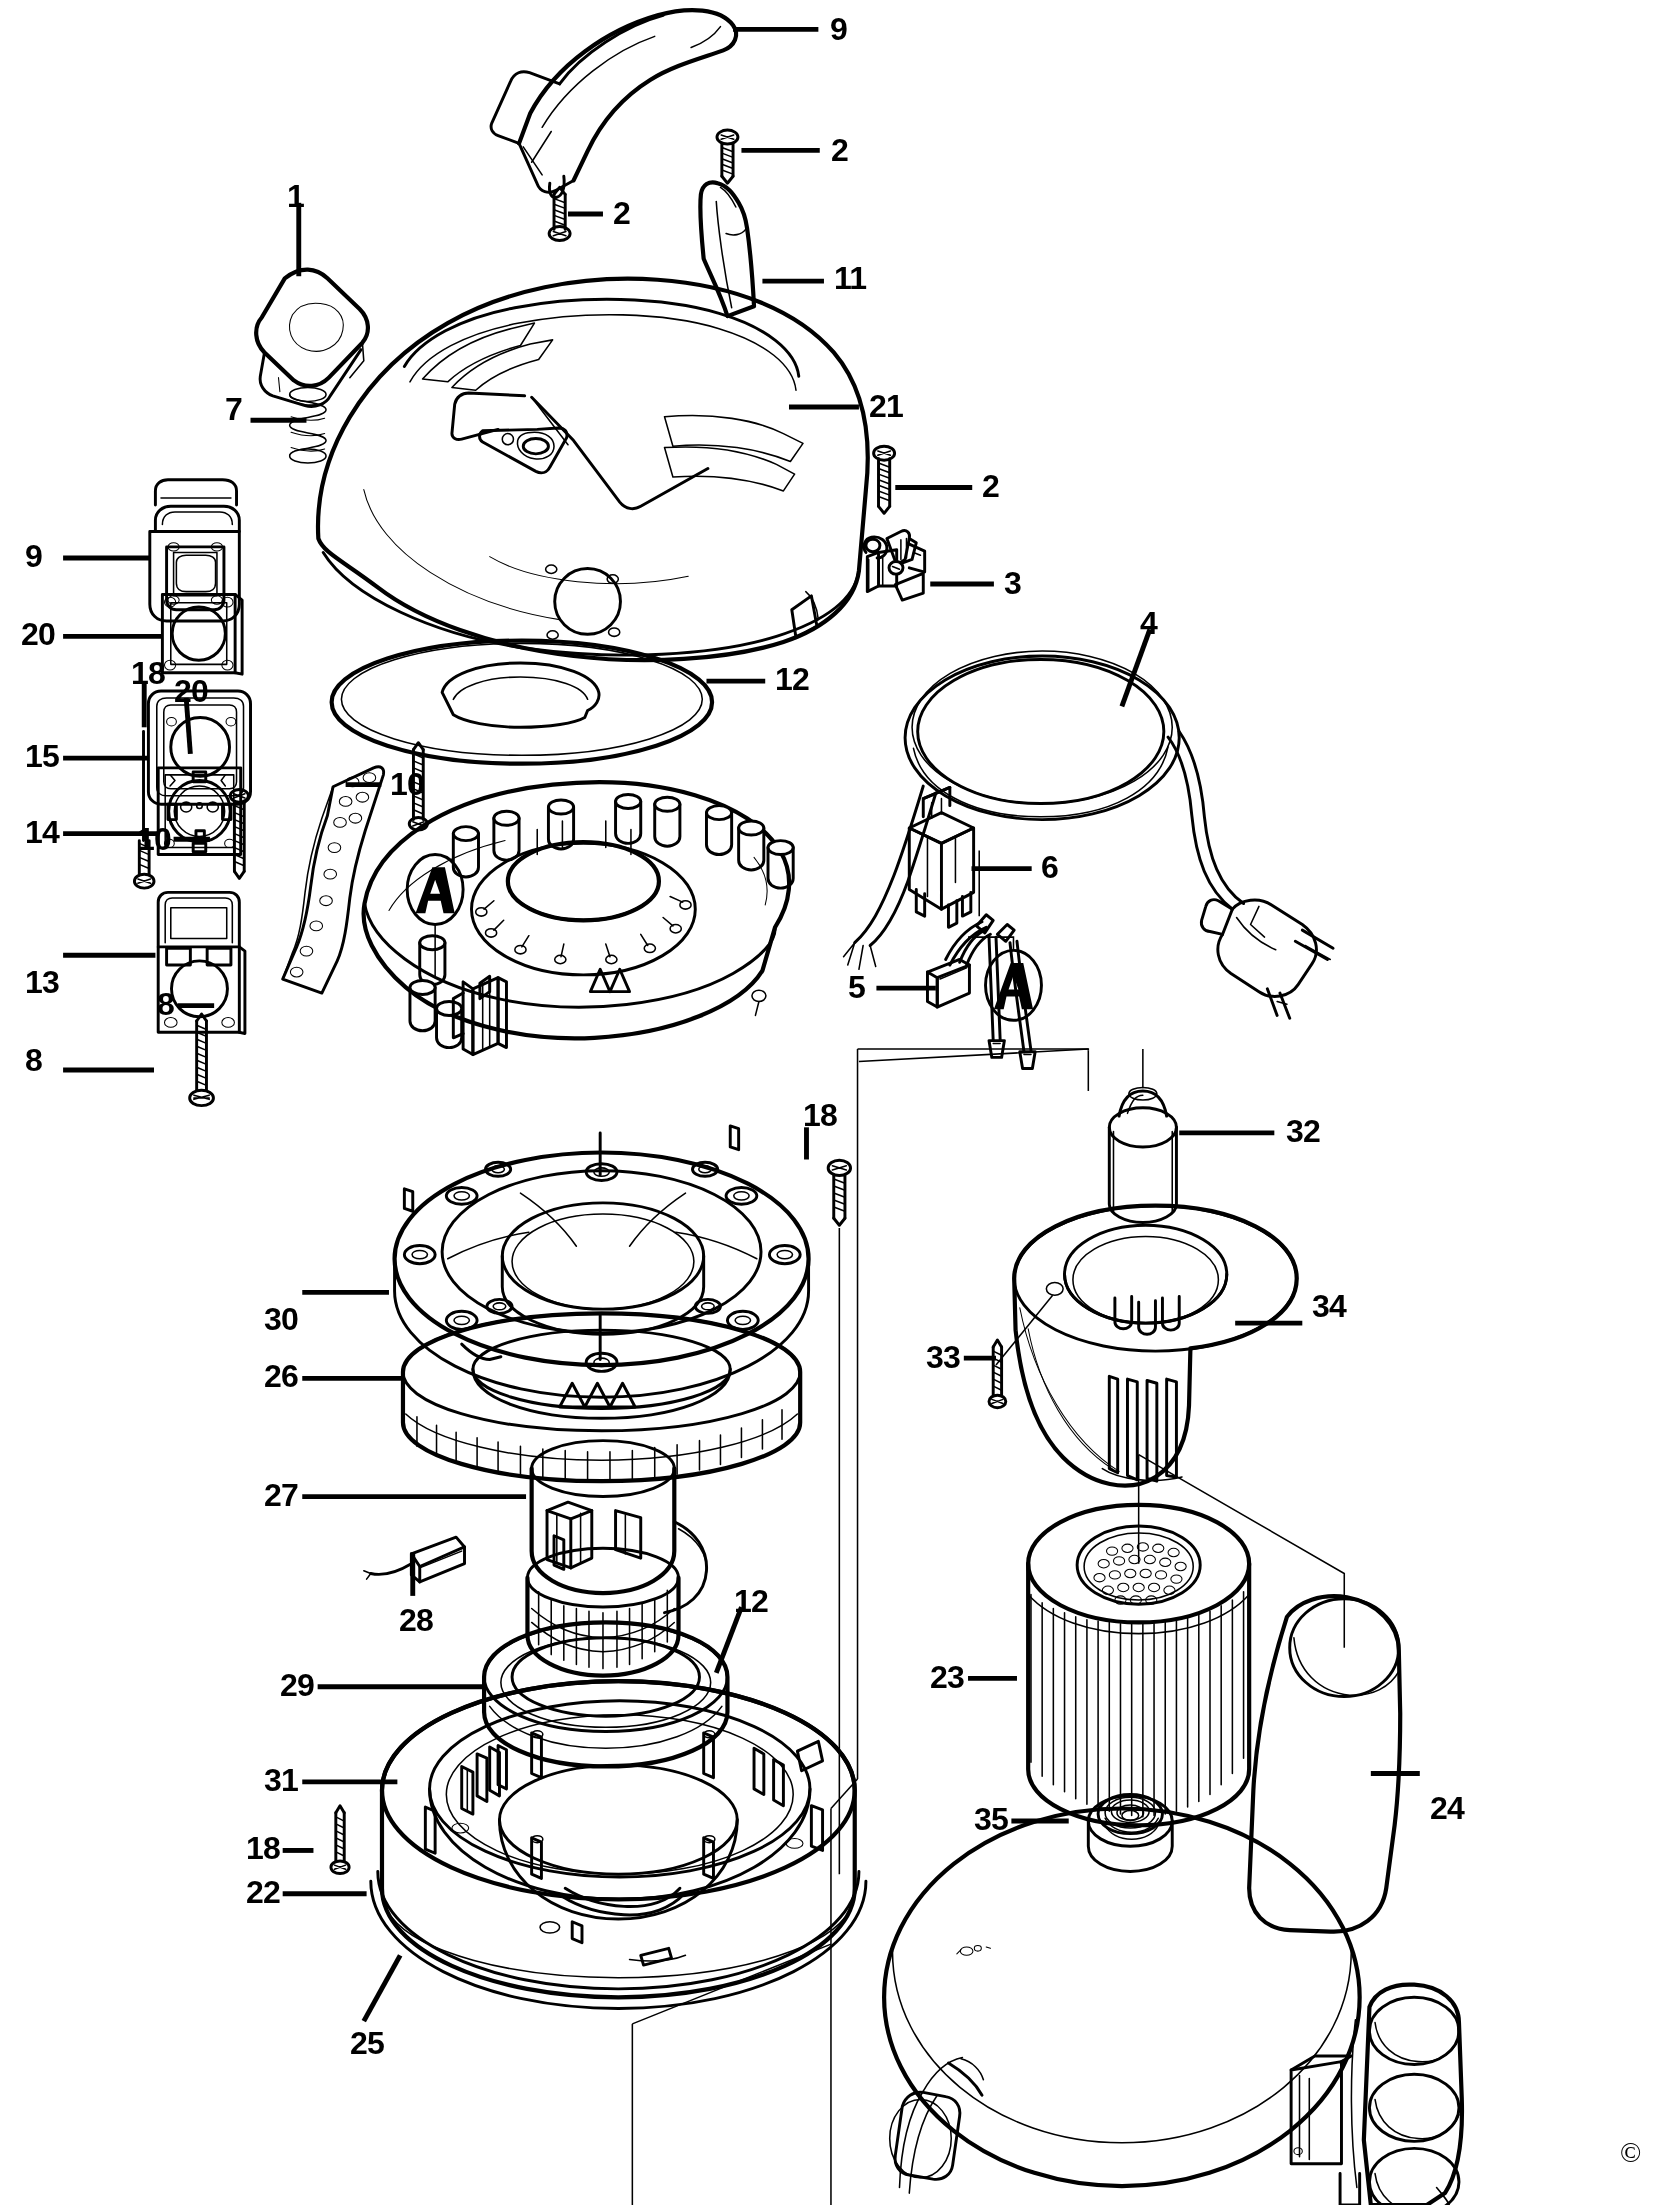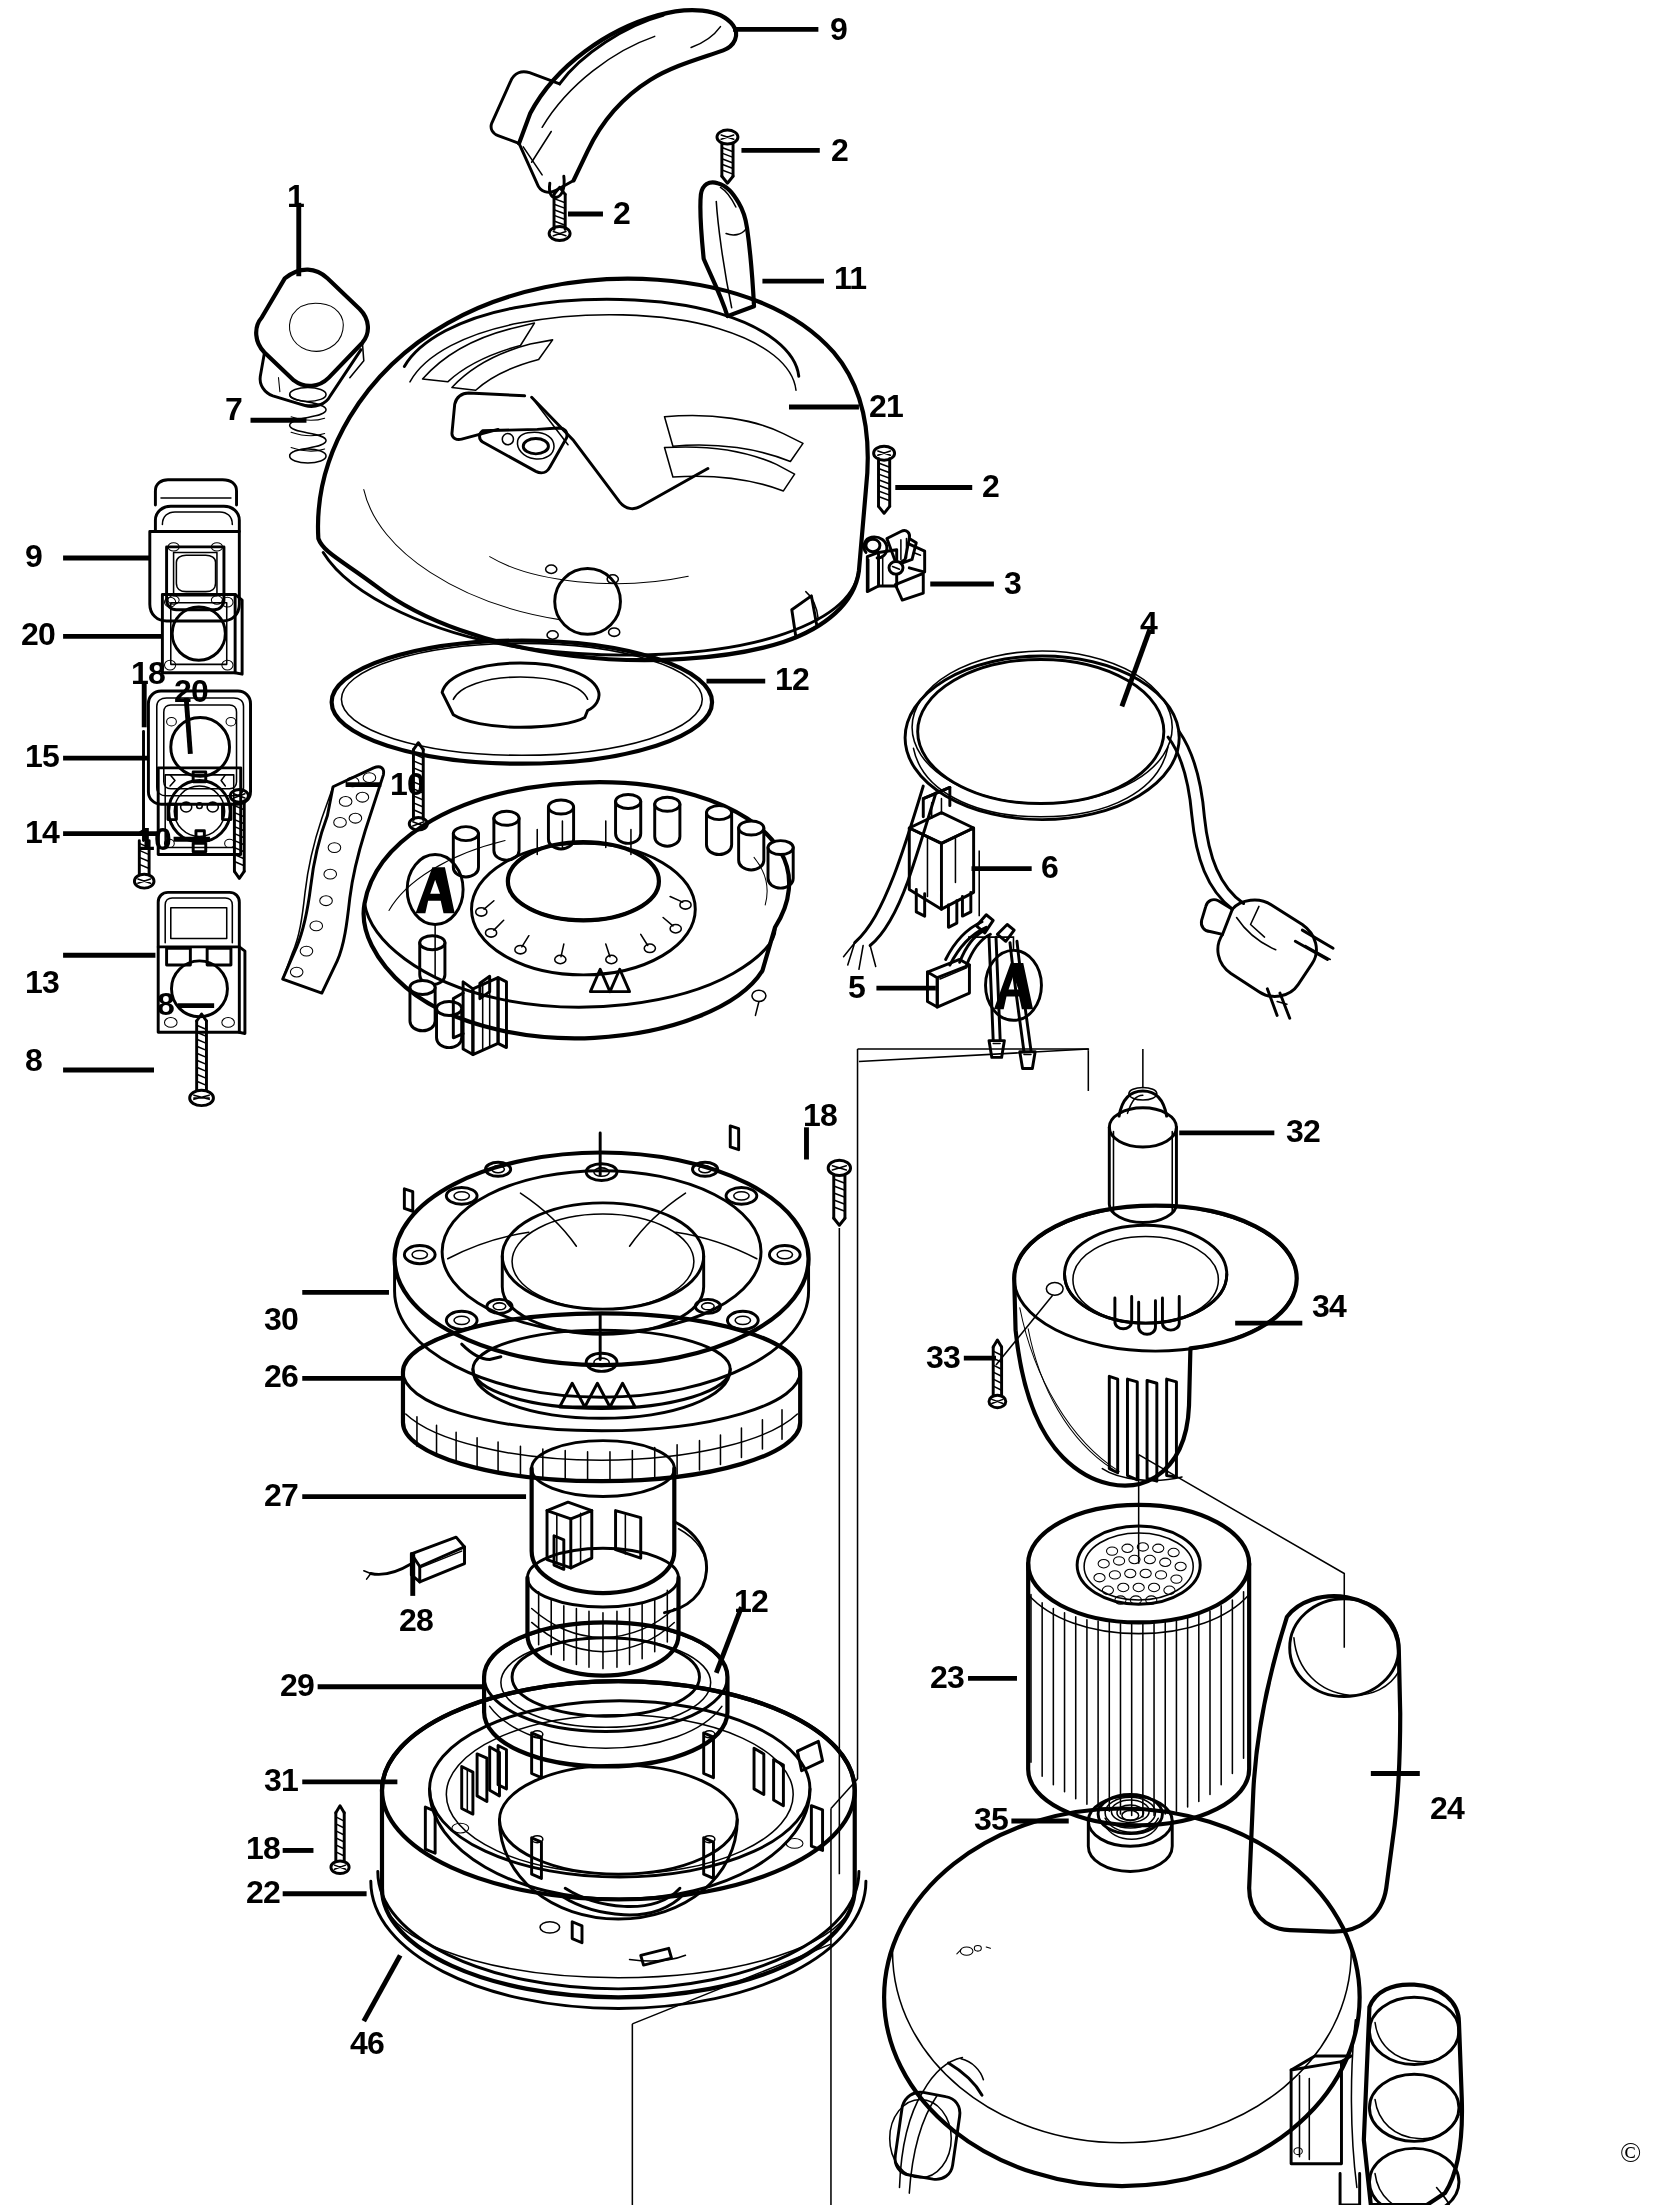--- a/index.html
+++ b/index.html
@@ -976,19 +976,19 @@
       <div class="callout" style="left: 264px; top: 1479px;">27</div>
       <div class="callout" style="left: 399px; top: 1604px;">28</div>
       <div class="callout" style="left: 930px; top: 1661px;">23</div>
       <div class="callout" style="left: 280px; top: 1669px;">29</div>
       <div class="callout" style="left: 734px; top: 1585px;">12</div>
       <div class="callout" style="left: 264px; top: 1764px;">31</div>
       <div class="callout" style="left: 1430px; top: 1756px; margin-top: 36px;">24</div>
       <div class="callout" style="left: 246px; top: 1832px;">18</div>
       <div class="callout" style="left: 974px; top: 1803px;">35</div>
       <div class="callout" style="left: 246px; top: 1876px;">22</div>
-      <div class="callout" style="left: 350px; top: 2027px;">46</div>
+      <div class="callout" style="left: 350px; top: 2027px;">25</div>
     </div>
 
   <div class="copyright-mark" style="left:1620px; top:2139px;">©</div>
 
 </div>
 
 
 </body></html>

